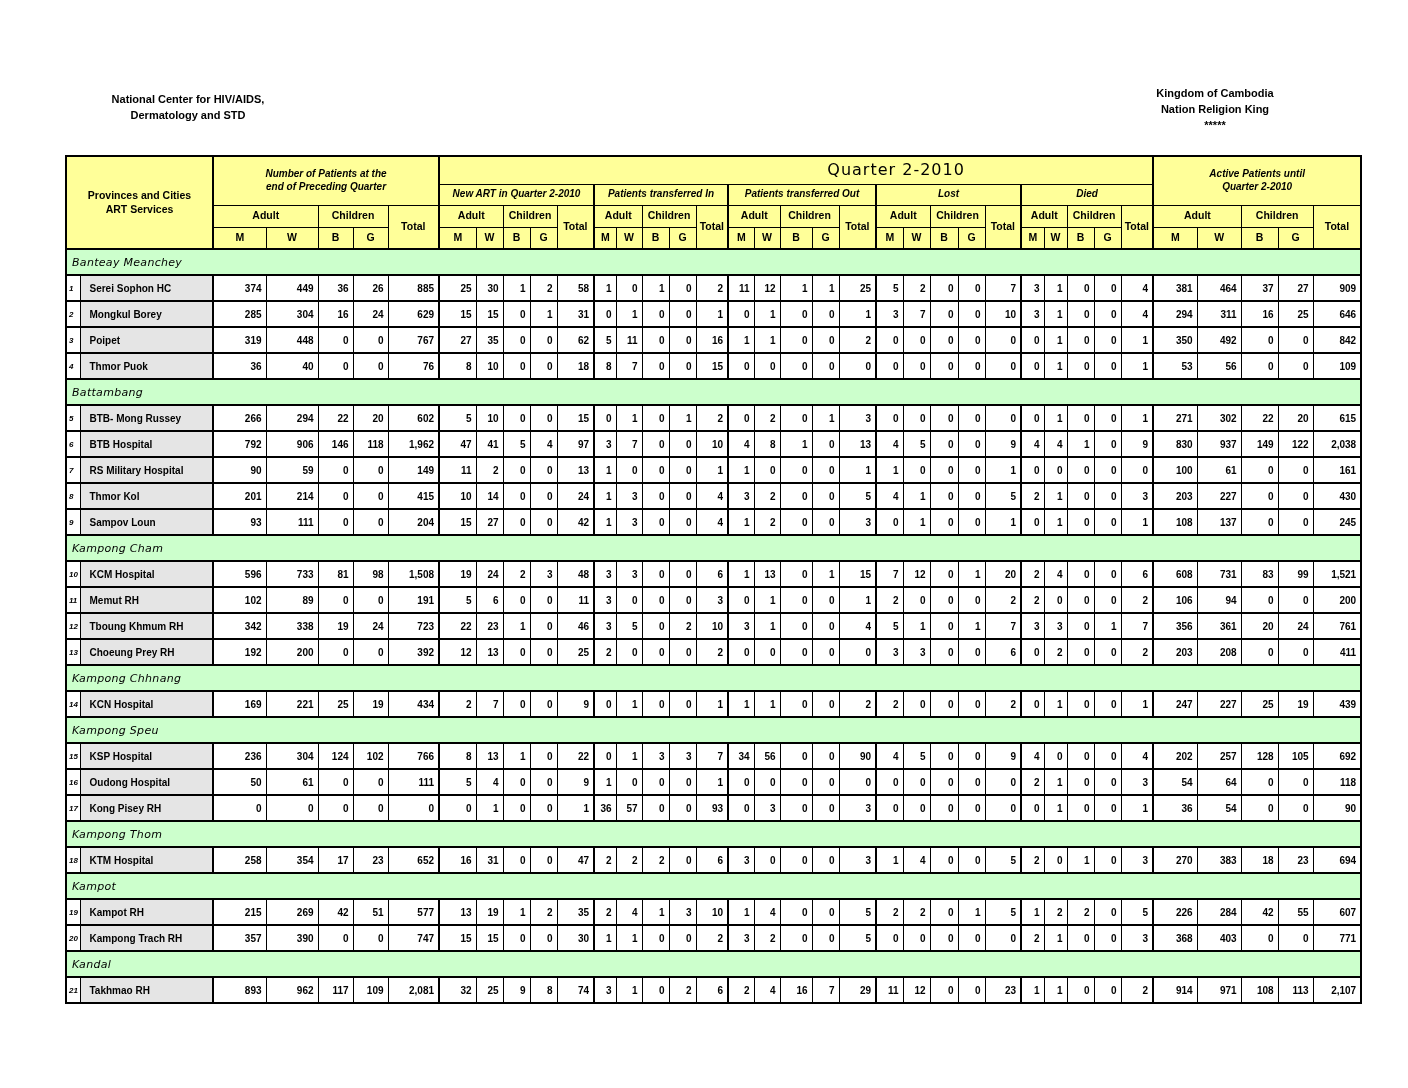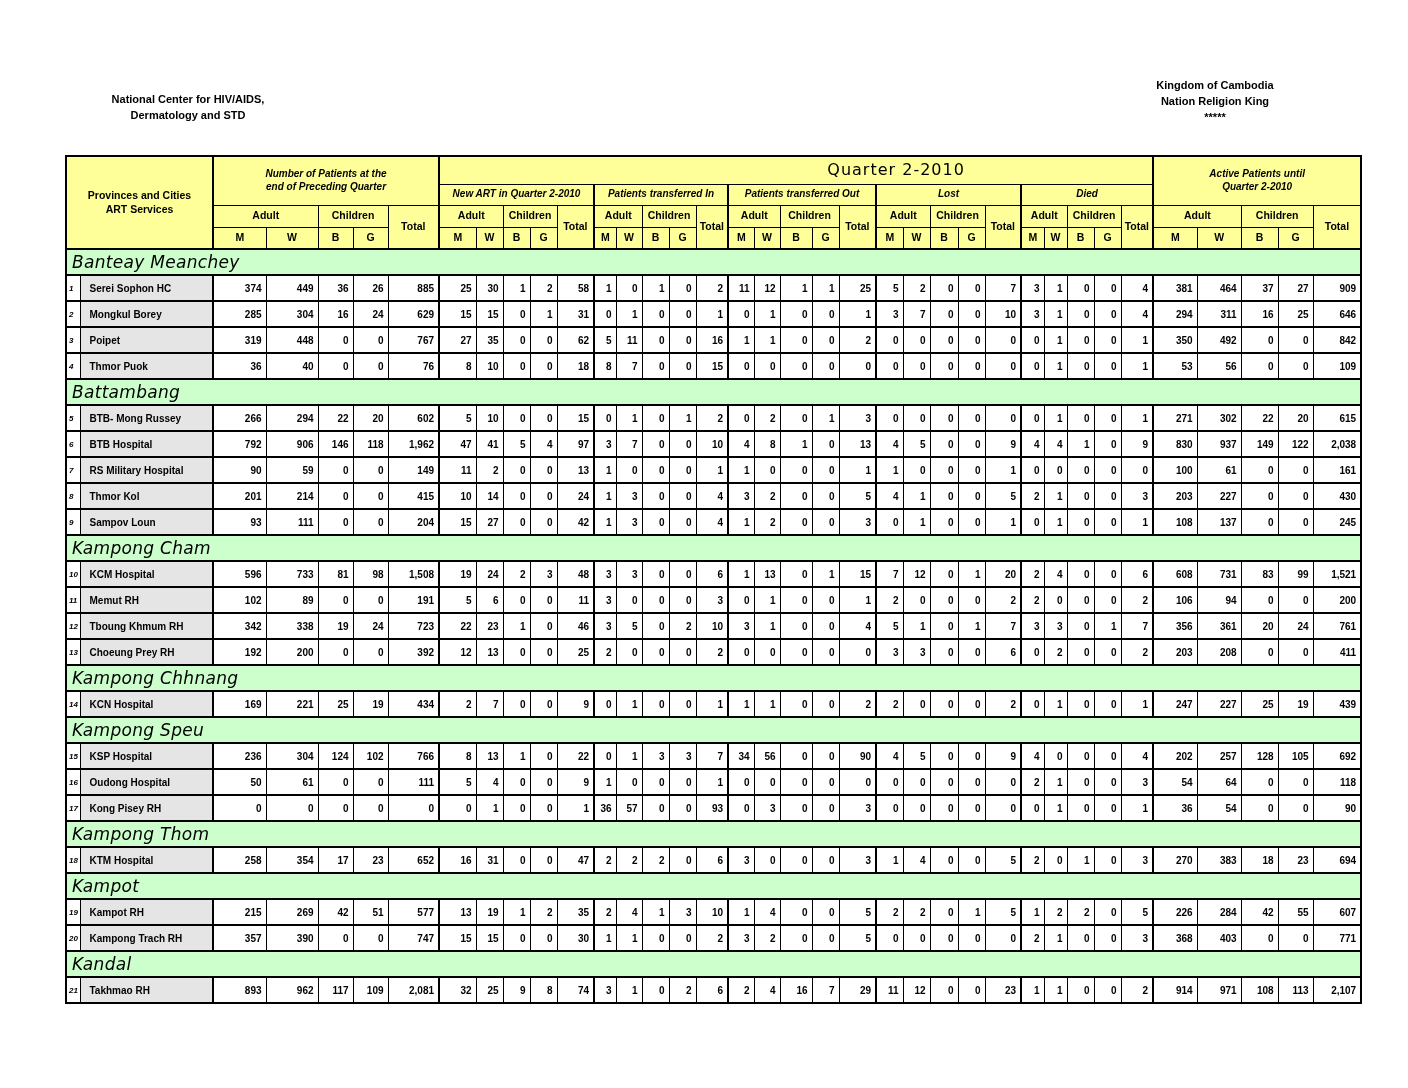--- a/index.html
+++ b/index.html
@@ -1,42 +1,42 @@
 <!DOCTYPE html>
 <html><head>
 <meta charset="utf-8">
 <style>
   html,body{margin:0;padding:0;background:#fff;}
   #page{position:relative;width:1408px;height:1088px;background:#ffffff;overflow:hidden;
         font-family:"Liberation Sans",sans-serif;color:#000;}
 
   .topblock{position:absolute;text-align:center;font-weight:bold;font-size:11px;line-height:1.45;white-space:pre-line;}
   #org{left:88px;top:92px;width:200px;}
-  #kingdom{left:1110px;top:78px;width:210px;}
+  #kingdom{left:1110px;top:86px;width:210px;}
   #title{position:absolute;left:300px;top:116px;width:780px;text-align:center;
          font-size:20px;font-weight:bold;font-style:italic;text-decoration:underline;letter-spacing:.2px;}
 
   table{position:absolute;left:65px;top:155px;width:1295px;border-collapse:collapse;table-layout:fixed;}
   th,td{border:1px solid #000;padding:0;overflow:hidden;}
   thead th{background:#ffff99;font-weight:bold;font-size:10.5px;line-height:1.25;text-align:center;vertical-align:middle;white-space:pre-line;}
   thead tr.h1{height:28px;} thead tr.h2{height:21px;} thead tr.h3{height:22px;margin-top:33px;} thead tr.h4{height:22px;}
   th.grp{font-size:10px;font-style:italic;}
   th.quarter{font-size:16px;font-family:"DejaVu Sans",sans-serif;font-weight:normal;text-align:center;padding-left:200px;letter-spacing:1px;}
   th.prov{font-size:10.5px;}
   table{border:2px solid #000;}
   thead{border-bottom:2px solid #000;}
   .gb{border-left:2px solid #000 !important;}
 
   tbody tr{height:26px;}
   tbody td{border-top:2px solid #000;border-bottom:2px solid #000;font-size:10px;font-weight:bold;}
   td.rnum{font-size:8px;font-style:italic;font-weight:bold;text-align:left;padding-left:2px;background:#fff;}
   td.rname{text-align:left;padding-left:9px;font-size:10px;background:#e5e5e5;white-space:nowrap;}
   td.num{text-align:right;padding-right:4px;background:#fff;font-stretch:condensed;}
   tr.sec td{background:#ccffcc;position:relative;text-align:left;}
-  .sec-label{font-family:"DejaVu Sans",sans-serif;font-style:italic;font-size:17px;font-weight:normal;padding-left:5px;letter-spacing:.3px;}
+  .sec-label{font-family:"DejaVu Sans",sans-serif;font-style:italic;font-size:11px;font-weight:normal;padding-left:5px;letter-spacing:.3px;}
 </style>
 </head>
 <body>
 
 <div id="page">
   <div id="org" class="topblock">National Center for HIV/AIDS,
 Dermatology and STD</div>
   <div id="kingdom" class="topblock">Kingdom of Cambodia
 Nation Religion King
 *****</div>

